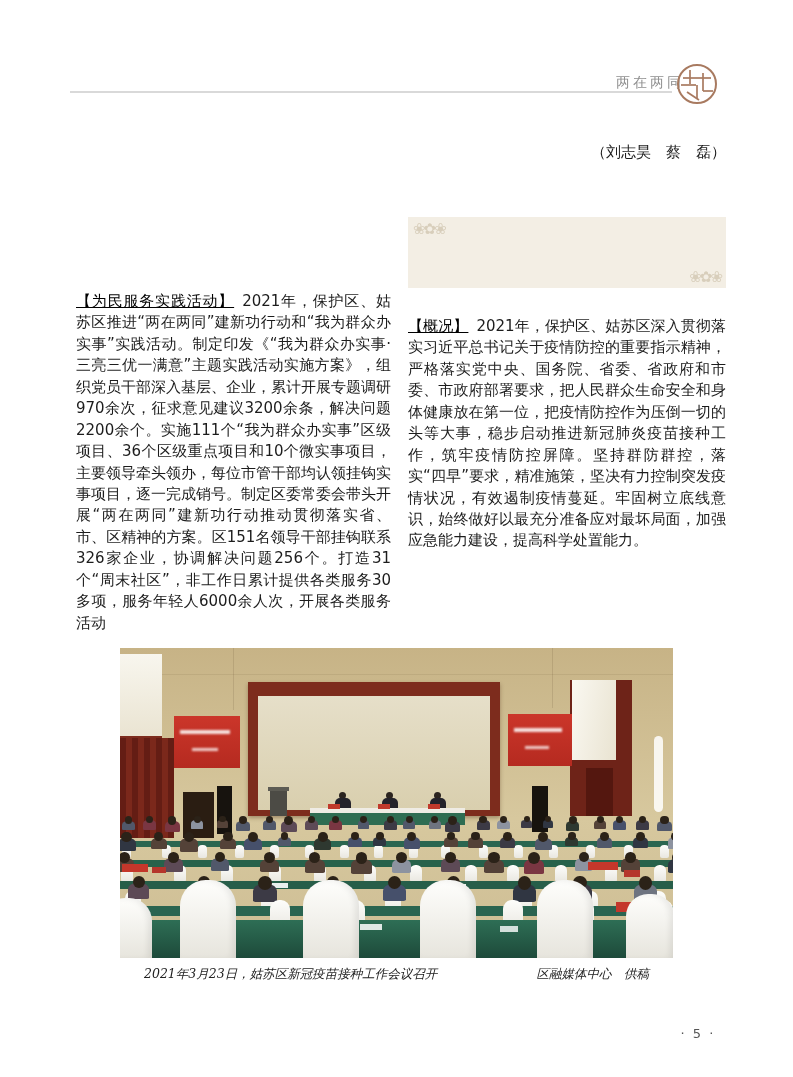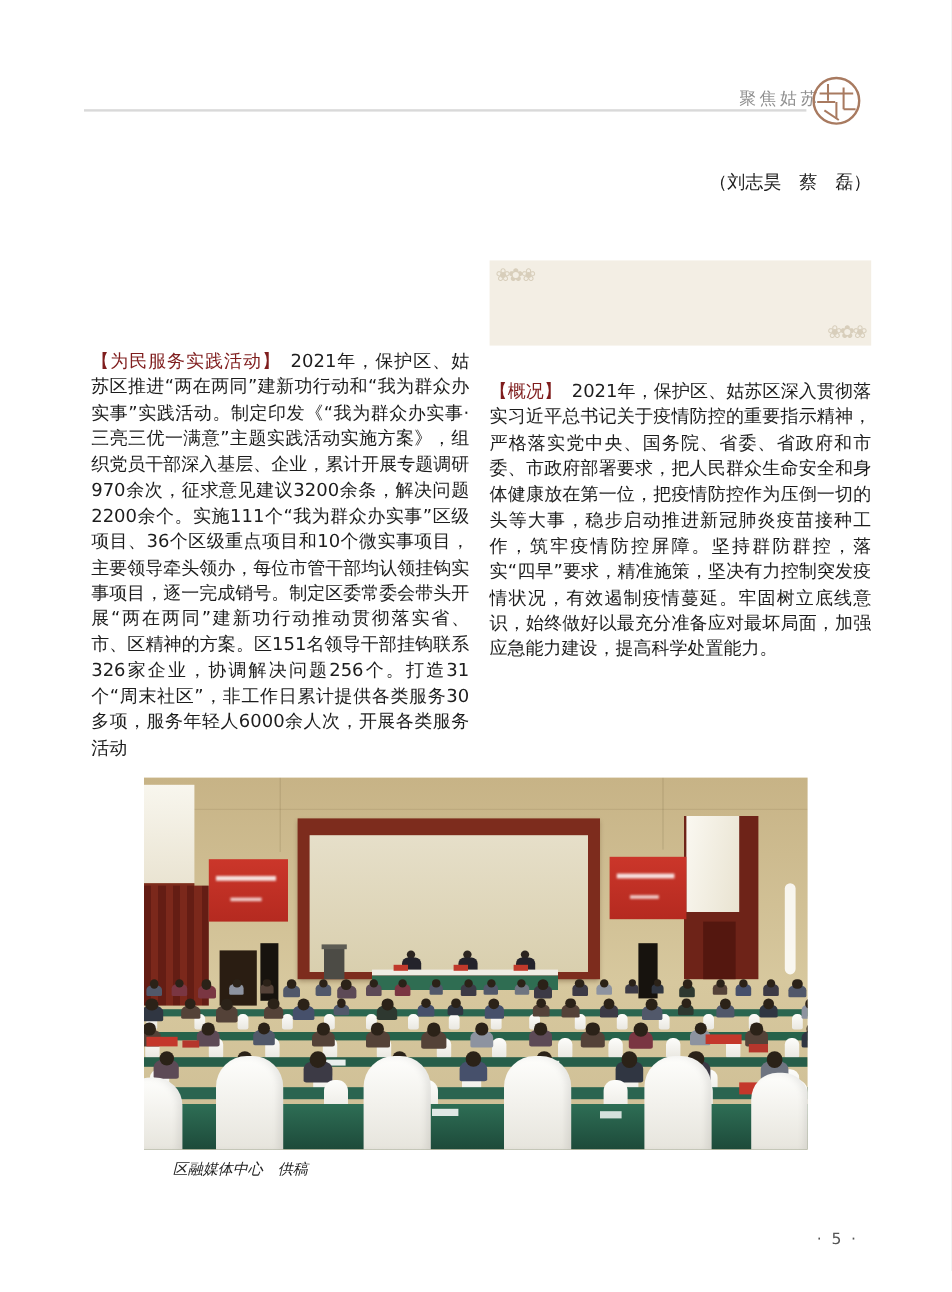--- a/index.html
+++ b/index.html
@@ -7,21 +7,21 @@
         font-family:"DejaVu Sans","Liberation Sans",sans-serif;overflow:hidden;}
   
   .hdr-rule{position:absolute;left:70px;top:91px;width:602px;height:2px;background:#d9d9d9;}
   .hdr-label{position:absolute;left:616px;top:74px;font-size:14px;color:#8f8f8f;letter-spacing:3px;}
   .hdr-seal{position:absolute;left:676px;top:63px;width:42px;height:42px;}
   
   .col{position:absolute;font-size:15px;line-height:1.43;color:#1c1c1c;
        text-align:justify;text-justify:inter-ideograph;}
   .colL{left:76px;width:315px;}
   .colR{left:408px;width:318px;}
-  .tag{color:#7f1d1d;margin-right:8px;}
+  .tag{color:#000000;margin-right:8px;text-decoration:underline;}
   .byline{float:right;color:#1c1c1c;}
   
   .sec-box{position:absolute;left:408px;top:217px;width:318px;height:71px;background:#f3eee4;}
   .sec-title{position:absolute;left:0;right:0;top:20px;text-align:center;font-size:21px;
              color:#a2674d;letter-spacing:3px;}
   .orn{position:absolute;color:#cfc4ae;opacity:.75;font-size:15px;letter-spacing:-2px;}
   .orn-tl{left:5px;top:3px;}
   .orn-br{right:5px;bottom:2px;}
   
   .photo{position:absolute;left:120px;top:648px;width:553px;height:310px;overflow:hidden;
@@ -34,21 +34,21 @@
   
   .pageno{position:absolute;left:668px;top:1026px;width:60px;text-align:center;
           font-size:13px;color:#555;letter-spacing:2px;}
 </style>
 </head>
 <body>
 
 <div class="page">
 
   <div class="hdr-rule"></div>
-  <div class="hdr-label">聚焦姑苏</div>
+  <div class="hdr-label">两在两同</div>
   <div class="hdr-seal">
     <svg width="42" height="42" viewBox="0 0 42 42">
       <g fill="none" stroke="#a87a60" stroke-width="2">
         <circle cx="21" cy="21" r="19"></circle>
       </g>
       <g fill="none" stroke="#a87a60" stroke-width="1.7">
         <path d="M7 15 H35"></path>
         <path d="M5 22 H20"></path>
         <path d="M21 22 V36"></path>
         <path d="M14 7 V21"></path>
@@ -299,17 +299,18 @@
       <div style="left: 60px; top: 232px; width: 56px; height: 80px; border-radius: 25.76px 25.76px 0px 0px; background: linear-gradient(rgb(254, 254, 252), rgb(230, 228, 220)); box-shadow: rgba(0, 0, 0, 0.08) -4px 0px 6px inset;"></div>
       <div style="left: 183px; top: 232px; width: 56px; height: 80px; border-radius: 25.76px 25.76px 0px 0px; background: linear-gradient(rgb(254, 254, 252), rgb(230, 228, 220)); box-shadow: rgba(0, 0, 0, 0.08) -4px 0px 6px inset;"></div>
       <div style="left: 300px; top: 232px; width: 56px; height: 80px; border-radius: 25.76px 25.76px 0px 0px; background: linear-gradient(rgb(254, 254, 252), rgb(230, 228, 220)); box-shadow: rgba(0, 0, 0, 0.08) -4px 0px 6px inset;"></div>
       <div style="left: 417px; top: 232px; width: 56px; height: 80px; border-radius: 25.76px 25.76px 0px 0px; background: linear-gradient(rgb(254, 254, 252), rgb(230, 228, 220)); box-shadow: rgba(0, 0, 0, 0.08) -4px 0px 6px inset;"></div>
       <div style="left: 506px; top: 246px; width: 48px; height: 66px; border-radius: 22.08px 22.08px 0px 0px; background: linear-gradient(rgb(254, 254, 252), rgb(230, 228, 220)); box-shadow: rgba(0, 0, 0, 0.08) -4px 0px 6px inset;"></div>
       <div style="left: 240px; top: 276px; width: 22px; height: 6px; background: rgba(255, 255, 255, 0.85);"></div>
       <div style="left: 380px; top: 278px; width: 18px; height: 6px; background: rgba(255, 255, 255, 0.8);"></div>
     </div>
 
   <div class="cap-row">
+    <span>2021年3月23日，姑苏区新冠疫苗接种工作会议召开</span>
     <span>区融媒体中心　供稿</span>
   </div>
 
   <div class="pageno">· 5 ·</div>
 </div>
 
 </body></html>

